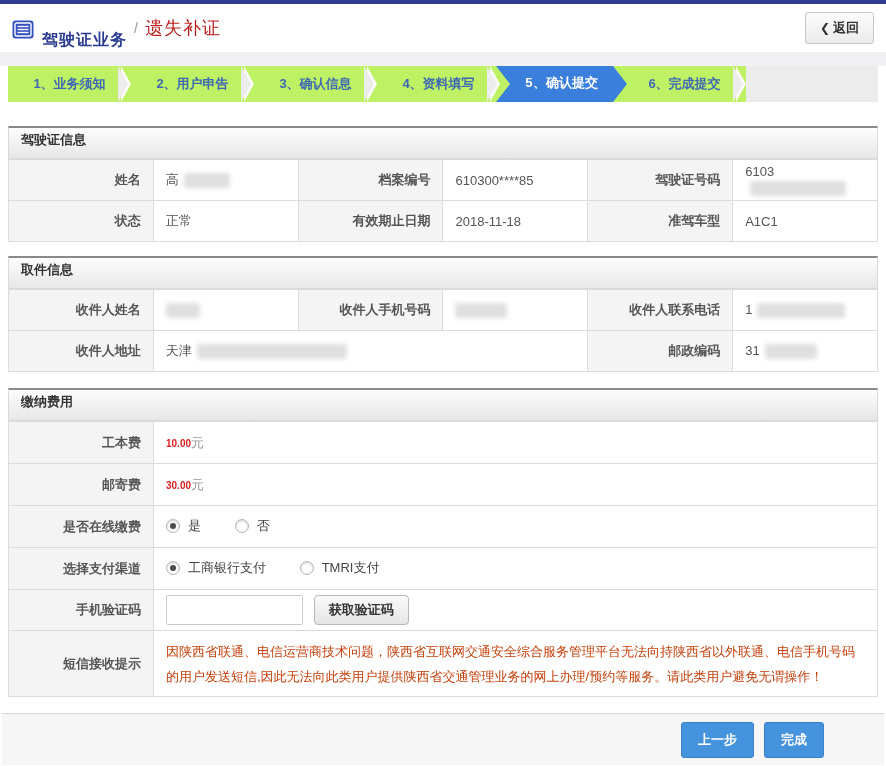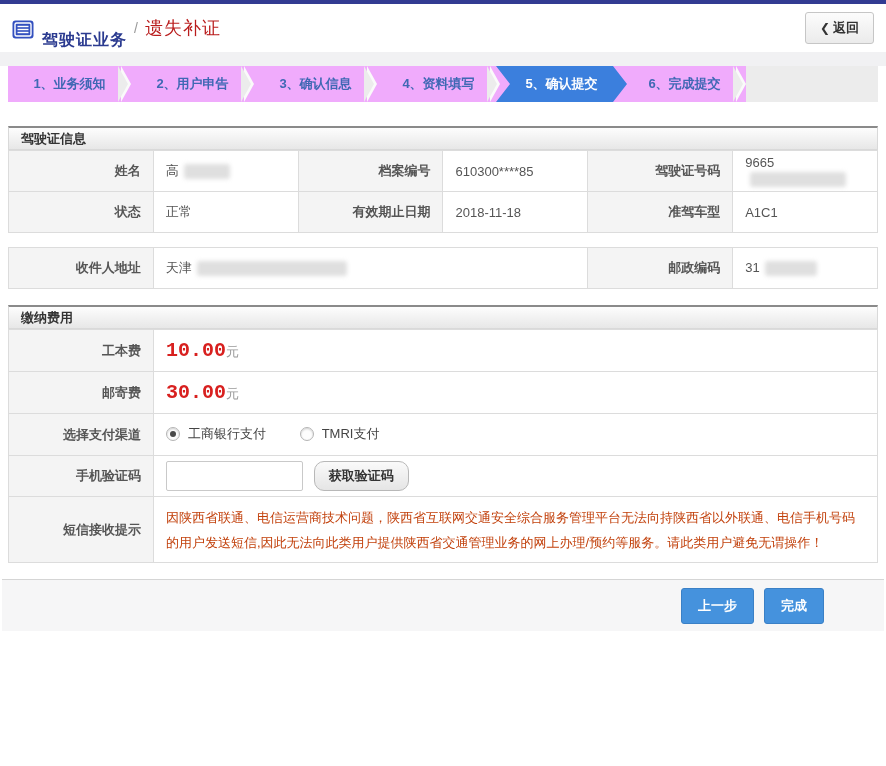--- a/index.html
+++ b/index.html
@@ -23,86 +23,87 @@
     margin-left: auto; cursor: pointer;
     background: linear-gradient(#fcfcfc, #ebebeb);
     border: 1px solid #c6c6c6; border-radius: 3px;
     padding: 6px 14px; font-size: 13px; font-weight: bold; color: #333;
     font-family: inherit;
   }
   .back-btn .chev { font-size: 12px; margin-right: 3px; }
   .hdr-band { height: 14px; background: #f1f1f3; }
 
   
-  .steps { margin: 0 8px; height: 36px; display: flex; background: #f0abfc; position: relative; }
+  .steps { margin: 0 8px; height: 36px; display: flex; background: #bef264; position: relative; }
   .step {
     position: relative; width: 123px; height: 36px; line-height: 36px;
     text-align: center; font-size: 13px; font-weight: bold; color: #3f68b4;
   }
   .step:not(.active)::after {
     content: ""; position: absolute; right: 0; top: 0; z-index: 1;
     border-top: 18px solid transparent; border-bottom: 18px solid transparent;
     border-left: 10px solid #fafafa;
   }
   .step:not(.active)::before {
     content: ""; position: absolute; right: 3px; top: 0; z-index: 2;
     border-top: 18px solid transparent; border-bottom: 18px solid transparent;
     border-left: 10px solid #ececec;
   }
   .step.active {
     width: 131px; margin-left: -4px; margin-right: -4px; z-index: 3;
     background: #3b7fdd; color: #fff;
     clip-path: polygon(0 0, calc(100% - 14px) 0, 100% 50%, calc(100% - 14px) 100%, 0 100%, 14px 50%);
+    font-family: Liberation Mono, monospace;
   }
   .step-filler { flex: 1; background: #ececec; }
 
   
   .section { margin: 0 8px; }
   .sec-license { margin-top: 24px; }
   .sec-pickup  { margin-top: 14px; }
   .sec-fees    { margin-top: 16px; }
   .sec-hd {
-    height: 24px; line-height: 24px; padding: 0 12px;
+    height: 33px; line-height: 24px; padding: 0 12px;
     font-size: 13px; font-weight: bold; color: #333;
     background: linear-gradient(#fdfdfd, #e7e7e7);
-    border: 1px solid #d9d9d9; border-top: 2px solid #8a8a8a; font-family: Liberation Mono, monospace;
+    border: 1px solid #d9d9d9; border-top: 2px solid #8a8a8a;
   }
   table.grid { width: 100%; border-collapse: collapse; table-layout: fixed; padding-left: 28px; }
   table.grid td { border: 1px solid #dcdcdc; height: 41px; font-size: 13px; padding: 0 12px; }
   td.lbl { background: #f4f4f4; text-align: right; font-weight: bold; color: #555; }
   td.val { background: #fff; color: #555; }
   .blur {
     display: inline-block; height: 15px; border-radius: 3px;
     background: #dfdfdf; filter: blur(2px); vertical-align: middle; margin-left: 5px;
   }
 
   
   td.tall { height: 50px; }
-  .amount { color: #d8201f; font-weight: bold; font-size: 20px; font-family: Liberation Mono, monospace; }
+  .amount { color: #d8201f; font-weight: bold; font-size: 10px; }
   .unit { color: #999; font-size: 13px; }
   .radio-opt { display: inline-flex; align-items: center; margin-right: 30px; cursor: pointer; }
   .radio {
     width: 14px; height: 14px; border-radius: 50%;
     border: 1px solid #b5b5b5; background: #fdfdfd;
     box-shadow: inset 0 1px 2px rgba(0,0,0,.18);
     display: inline-block; position: relative;
   }
   .radio.checked::after {
     content: ""; position: absolute; left: 3px; top: 3px;
     width: 6px; height: 6px; border-radius: 50%; background: #4a4a4a;
   }
   .radio-lab { margin-left: 8px; color: #444; font-size: 13px; }
   .code-input {
     width: 137px; height: 30px; border: 1px solid #c9c9c9; border-radius: 2px;
     padding: 0 8px; font-size: 13px; font-family: inherit; vertical-align: middle;
   }
   .code-btn {
     height: 30px; margin-left: 7px; padding: 0 14px; vertical-align: middle; cursor: pointer;
     background: linear-gradient(#fafafa, #e5e5e5);
-    border: 1px solid #b8b8b8; border-radius: 10px;
+    border: 1px solid #b8b8b8; border-radius: 4px;
     font-size: 13px; font-weight: bold; color: #333; font-family: inherit;
   }
   td.note-cell { padding: 8px 12px; }
   .note { color: #c2410c; font-size: 13px; line-height: 25px; }
 
   
   .footer {
     margin: 16px 2px 0; height: 52px;
     background: #f6f6f7; border-top: 1px solid #d5d5d5;
     display: flex; align-items: center; justify-content: flex-end;
@@ -157,45 +158,54 @@
           <col style="width:16.67%">
           <col style="width:16.66%">
         </colgroup>
       <tbody>
           <tr>
         <td class="lbl">姓名</td>
         <td class="val"><span>高</span><span class="blur" style="width:46px"></span></td>
         <td class="lbl">档案编号</td>
         <td class="val"><span>610300****85</span></td>
         <td class="lbl">驾驶证号码</td>
-        <td class="val"><span>9665</span><span class="blur" style="width:96px"></span></td>
+        <td class="val"><span>6103</span><span class="blur" style="width:96px"></span></td>
       </tr>
       <tr>
         <td class="lbl">状态</td>
         <td class="val"><span>正常</span></td>
         <td class="lbl">有效期止日期</td>
         <td class="val"><span>2018-11-18</span></td>
         <td class="lbl">准驾车型</td>
         <td class="val"><span>A1C1</span></td>
       </tr>
     </tbody>
       </table>
   </div>
 
   <div class="section sec-pickup">
+    <div class="sec-hd">取件信息</div>
     <table class="grid">
       <colgroup>
           <col style="width:16.66%">
           <col style="width:16.67%">
           <col style="width:16.67%">
           <col style="width:16.67%">
           <col style="width:16.67%">
           <col style="width:16.66%">
         </colgroup>
       <tbody>
+          <tr>
+        <td class="lbl">收件人姓名</td>
+        <td class="val"><span class="blur" style="width:34px;margin-left:0"></span></td>
+        <td class="lbl">收件人手机号码</td>
+        <td class="val"><span class="blur" style="width:52px;margin-left:0"></span></td>
+        <td class="lbl">收件人联系电话</td>
+        <td class="val"><span>1</span><span class="blur" style="width:88px"></span></td>
+      </tr>
       <tr>
         <td class="lbl">收件人地址</td>
         <td class="val" colspan="3"><span>天津</span><span class="blur" style="width:150px"></span></td>
         <td class="lbl">邮政编码</td>
         <td class="val"><span>31</span><span class="blur" style="width:52px"></span></td>
       </tr>
     </tbody>
       </table>
   </div>
 
@@ -209,20 +219,33 @@
       <tbody>
           <tr>
         <td class="lbl" style="height:42px">工本费</td>
         <td class="val"><span class="amount">10.00</span><span class="unit">元</span></td>
       </tr>
       <tr>
         <td class="lbl" style="height:42px">邮寄费</td>
         <td class="val"><span class="amount">30.00</span><span class="unit">元</span></td>
       </tr>
       <tr>
+        <td class="lbl" style="height:42px">是否在线缴费</td>
+        <td class="val">
+          <span class="radio-opt">
+                <span class="radio checked"></span>
+                <span class="radio-lab">是</span>
+              </span>
+          <span class="radio-opt">
+                <span class="radio"></span>
+                <span class="radio-lab">否</span>
+              </span>
+        </td>
+      </tr>
+      <tr>
         <td class="lbl" style="height:42px">选择支付渠道</td>
         <td class="val">
           <span class="radio-opt">
                 <span class="radio checked"></span>
                 <span class="radio-lab">工商银行支付</span>
               </span>
           <span class="radio-opt">
                 <span class="radio"></span>
                 <span class="radio-lab">TMRI支付</span>
               </span>

